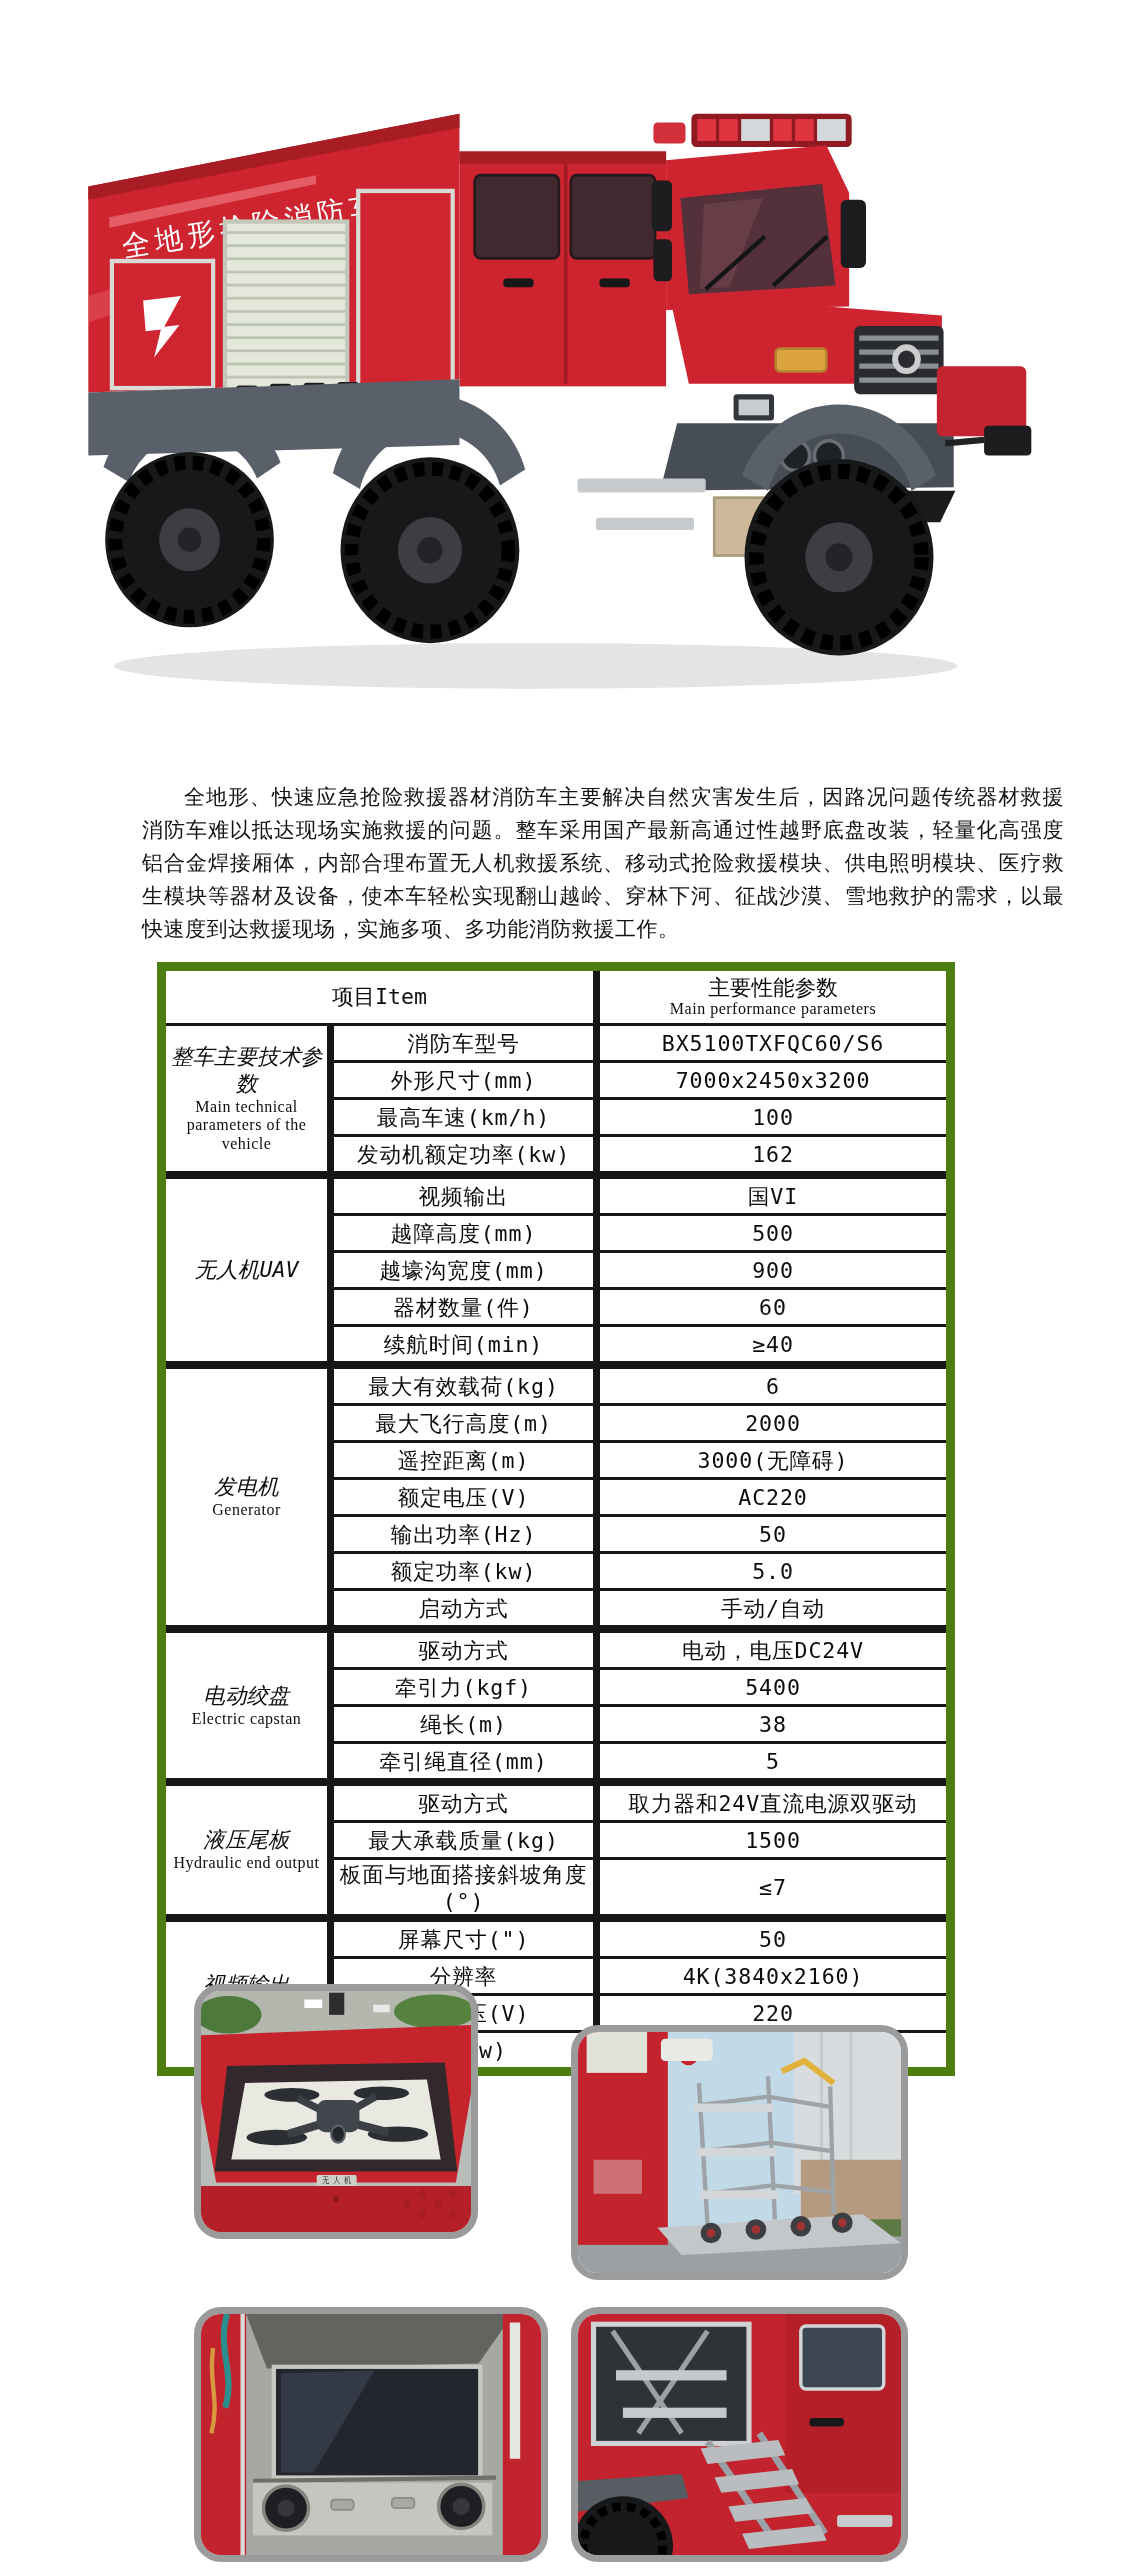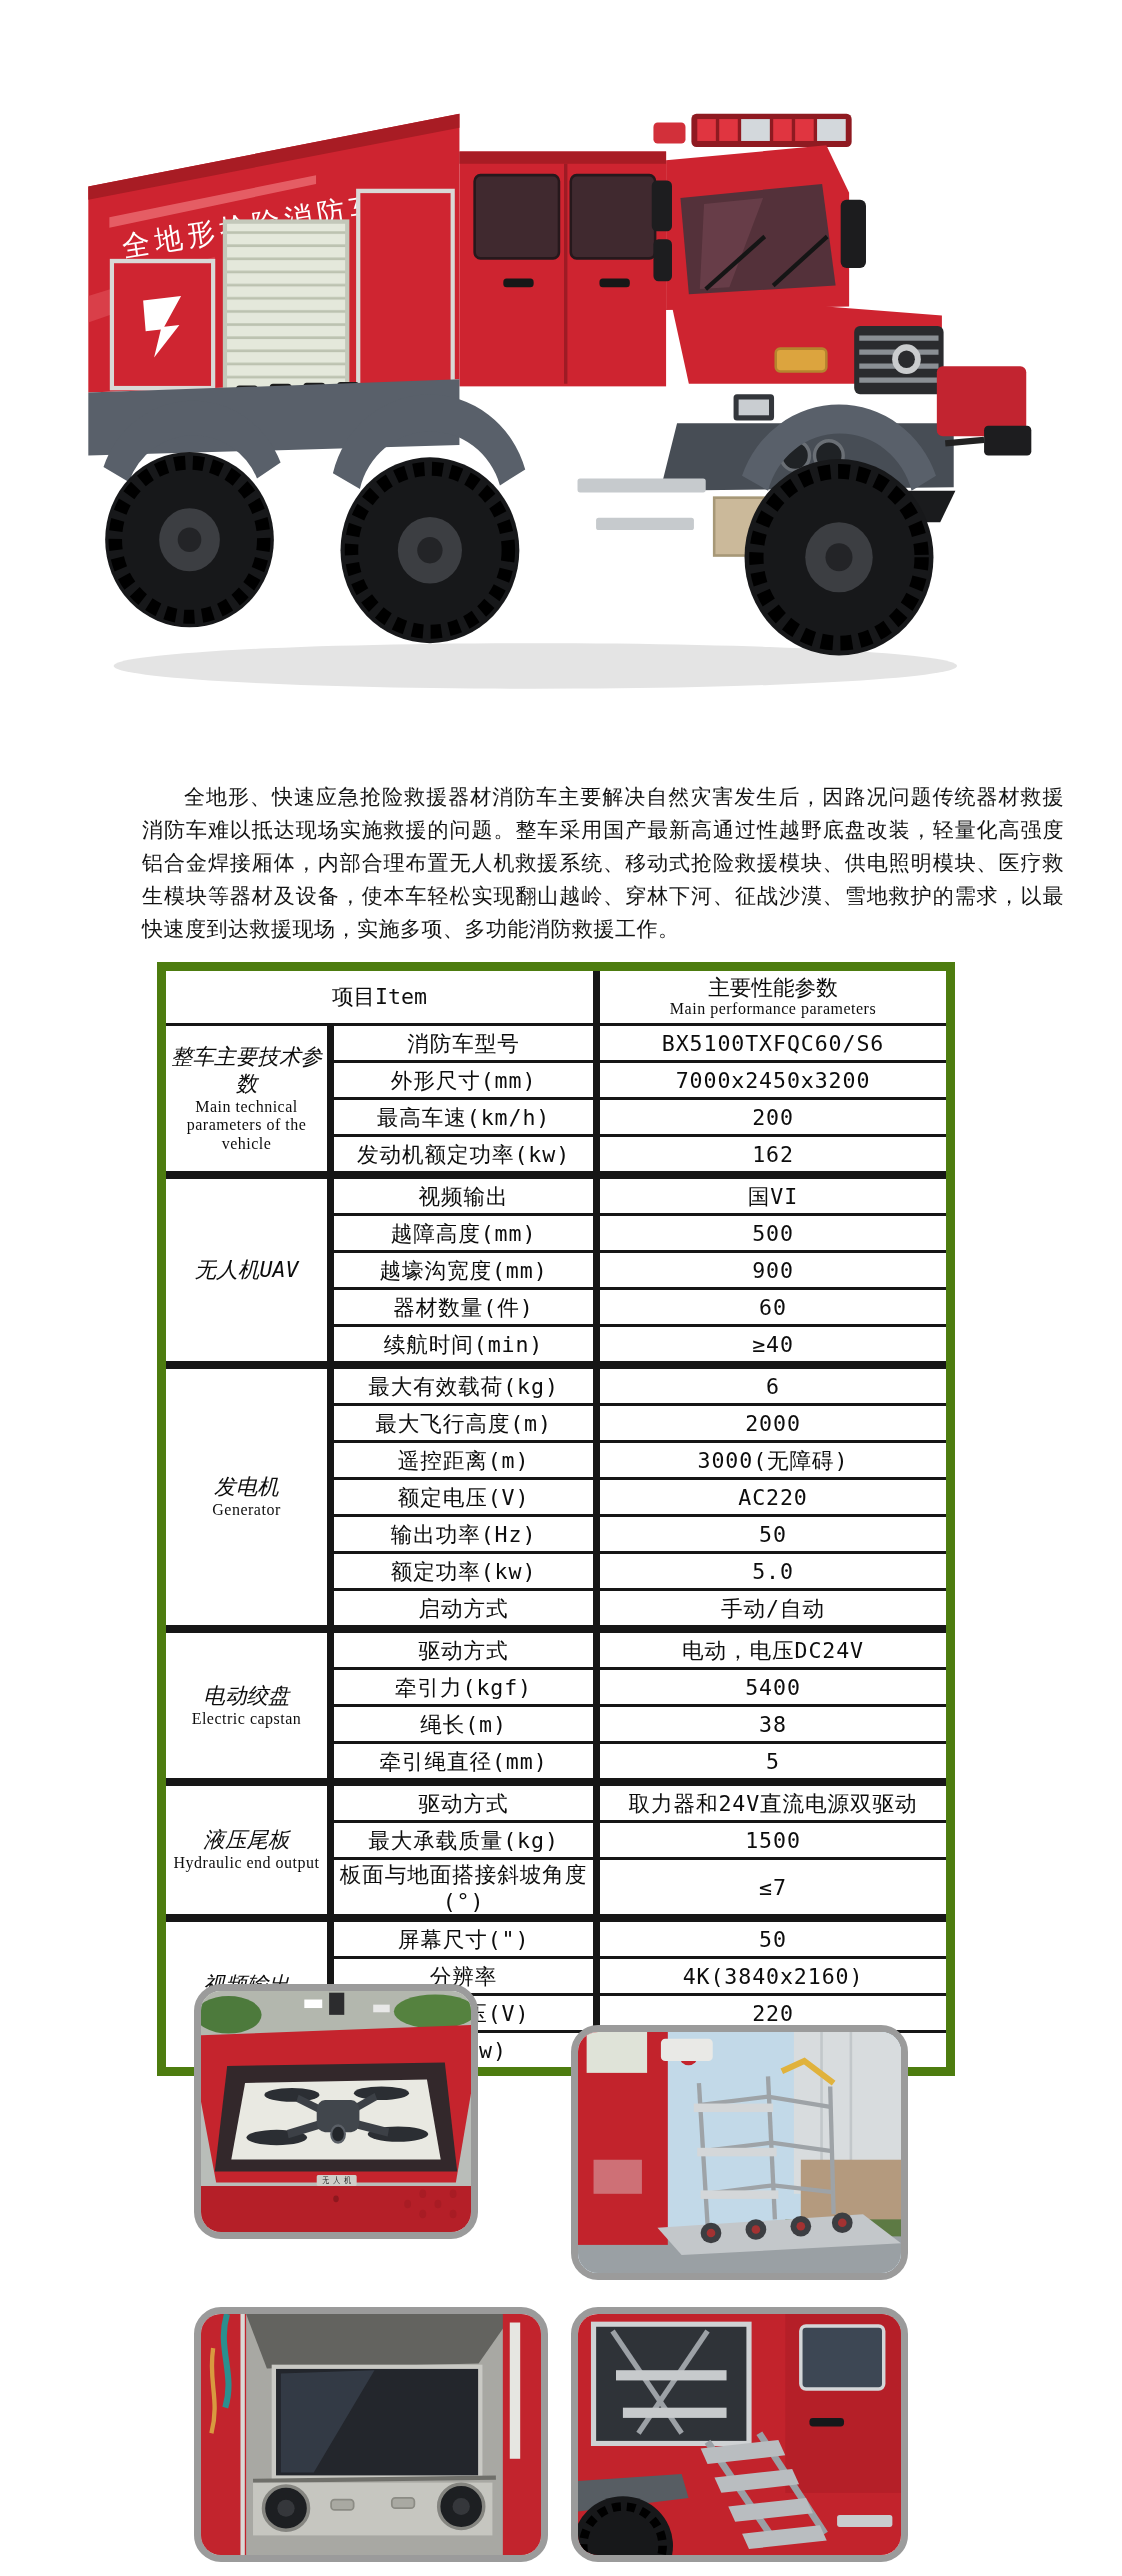--- a/index.html
+++ b/index.html
@@ -187,21 +187,21 @@
             </td>
             <td class="param-cell">消防车型号</td>
             <td class="value-cell">BX5100TXFQC60/S6</td>
           </tr>
           <tr class="spec-row">
             <td class="param-cell">外形尺寸(mm)</td>
             <td class="value-cell">7000x2450x3200</td>
           </tr>
           <tr class="spec-row">
             <td class="param-cell">最高车速(km/h)</td>
-            <td class="value-cell">200</td>
+            <td class="value-cell">100</td>
           </tr>
           <tr class="spec-row">
             <td class="param-cell">发动机额定功率(kw)</td>
             <td class="value-cell">162</td>
           </tr>
           <tr class="spec-row section-start">
             <td rowspan="5" class="cat-cell">
               <div class="cat-zh">无人机UAV</div>
             </td>
             <td class="param-cell">视频输出</td>

